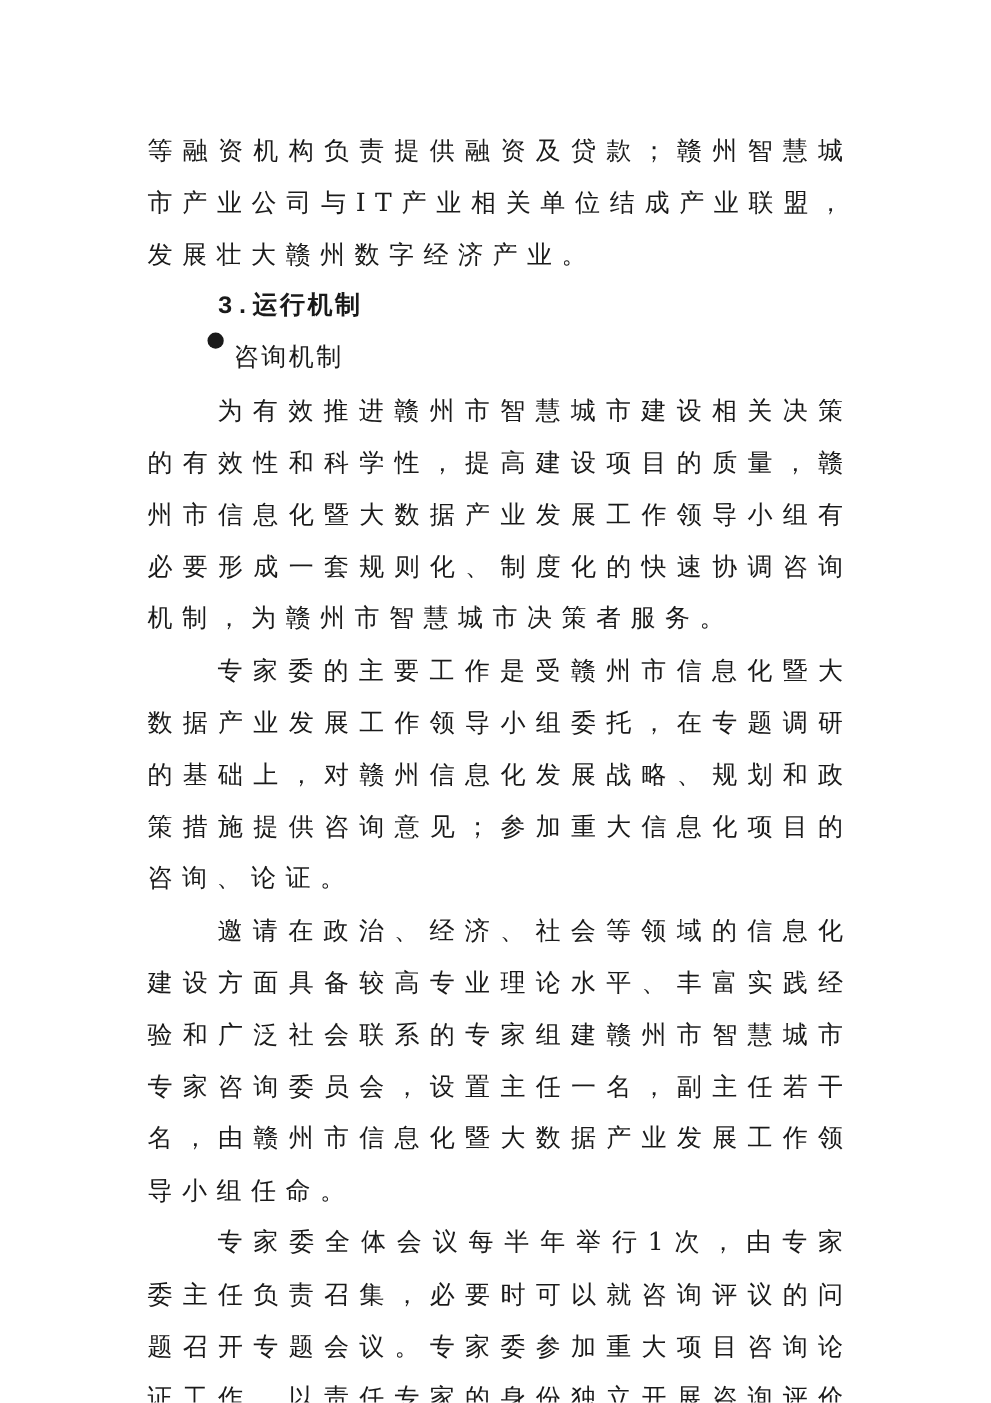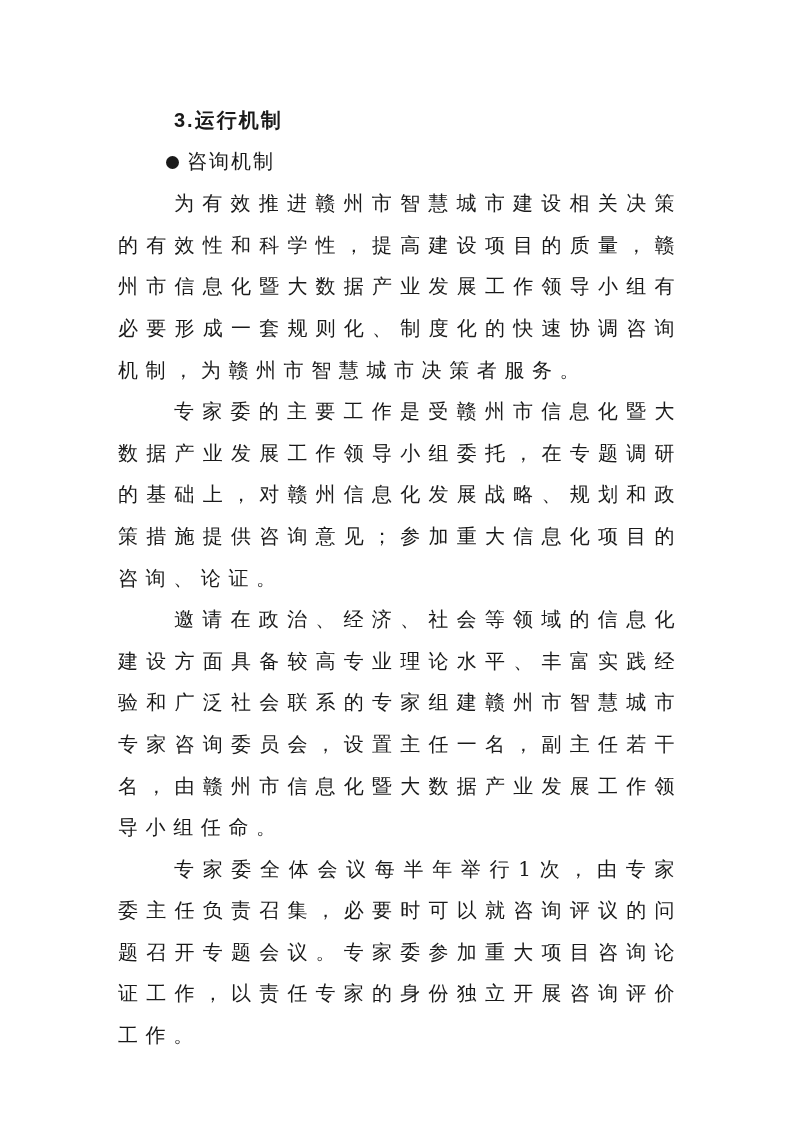--- a/index.html
+++ b/index.html
@@ -13,45 +13,46 @@
     font-family: "DejaVu Serif", "Liberation Serif", serif;
     font-size: 20px;
     line-height: 41.6px;
     letter-spacing: 7.6px;
   }
   .para { margin: 0; text-align: justify; text-align-last: left; }
   .indent { text-indent: 56px; }
   .heading {
     margin: 0;
     padding-left: 56px;
-    font-family: Liberation Sans, sans-serif;
+    font-family: Liberation Mono, monospace;
     font-weight: bold;
     font-size: 20px;
     letter-spacing: 2px;
   }
   .bullet-line {
     margin: 0;
     padding-left: 48px;
-    font-family: Liberation Mono, monospace;
+    font-family: Liberation Serif, serif;
     letter-spacing: 2px;
     display: flex;
-    align-items: center;
+    align-items: flex-start;
   }
   .bullet-dot {
     display: inline-block;
     width: 13px; height: 13px;
     border-radius: 50%;
     background: #1a1a1a;
     margin-right: 8px;
   }
 </style>
 </head>
 <body>
 
 <div class="page">
+  <p class="para">等融资机构负责提供融资及贷款；赣州智慧城市产业公司与IT产业相关单位结成产业联盟，发展壮大赣州数字经济产业。</p>
   <p class="heading">3.运行机制</p>
   <p class="bullet-line">
     <span class="bullet-dot"></span>
     <span>咨询机制</span>
   </p>
   <p class="para indent">为有效推进赣州市智慧城市建设相关决策的有效性和科学性，提高建设项目的质量，赣州市信息化暨大数据产业发展工作领导小组有必要形成一套规则化、制度化的快速协调咨询机制，为赣州市智慧城市决策者服务。</p>
   <p class="para indent">专家委的主要工作是受赣州市信息化暨大数据产业发展工作领导小组委托，在专题调研的基础上，对赣州信息化发展战略、规划和政策措施提供咨询意见；参加重大信息化项目的咨询、论证。</p>
   <p class="para indent">邀请在政治、经济、社会等领域的信息化建设方面具备较高专业理论水平、丰富实践经验和广泛社会联系的专家组建赣州市智慧城市专家咨询委员会，设置主任一名，副主任若干名，由赣州市信息化暨大数据产业发展工作领导小组任命。</p>
   <p class="para indent">专家委全体会议每半年举行1次，由专家委主任负责召集，必要时可以就咨询评议的问题召开专题会议。专家委参加重大项目咨询论证工作，以责任专家的身份独立开展咨询评价工作。</p>
 </div>

